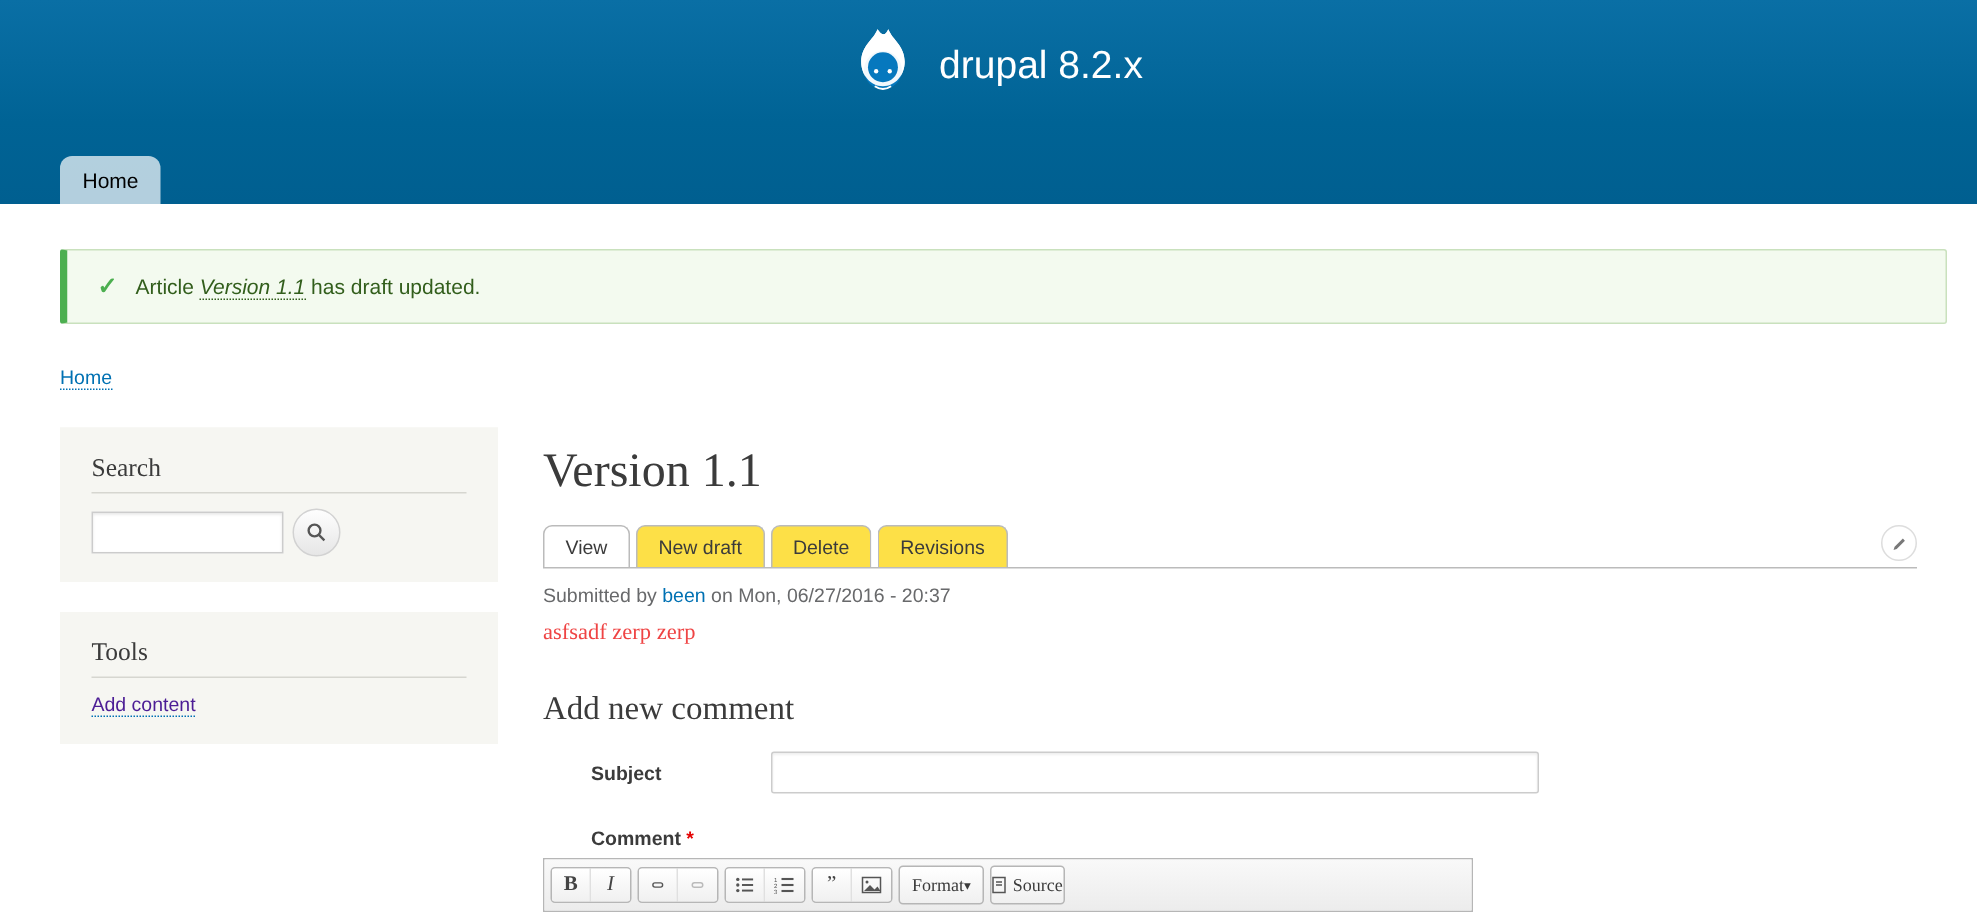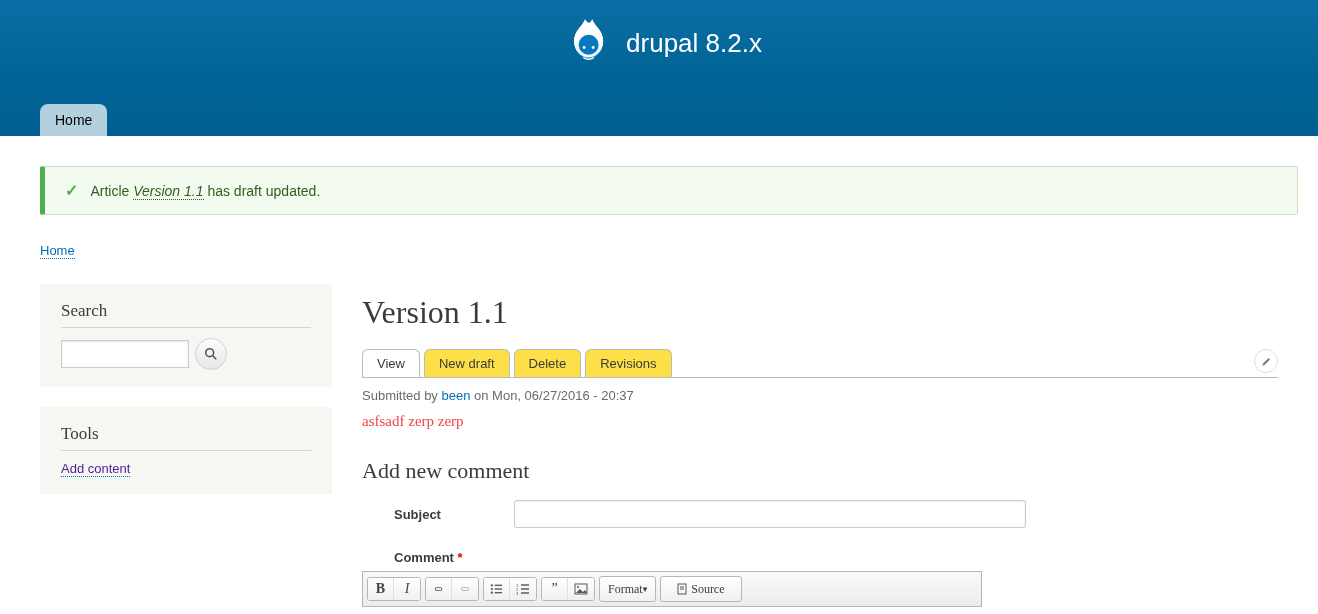--- a/index.html
+++ b/index.html
@@ -271,21 +271,21 @@
     height: 20px;
     cursor: pointer;
   }
   .ck-source {
     display: flex;
     align-items: center;
     gap: 4px;
     border: 1px solid #b6b6b6;
     border-radius: 3px;
     background: linear-gradient(to bottom, #ffffff, #f0f0f0);
-    padding: 2px 16px;
+    padding: 2px 0;
     font-size: 12px;
     height: 20px;
     cursor: pointer;
   }
 </style>
 </head>
 <body>
 
 <div class="header">
   <div class="branding">

